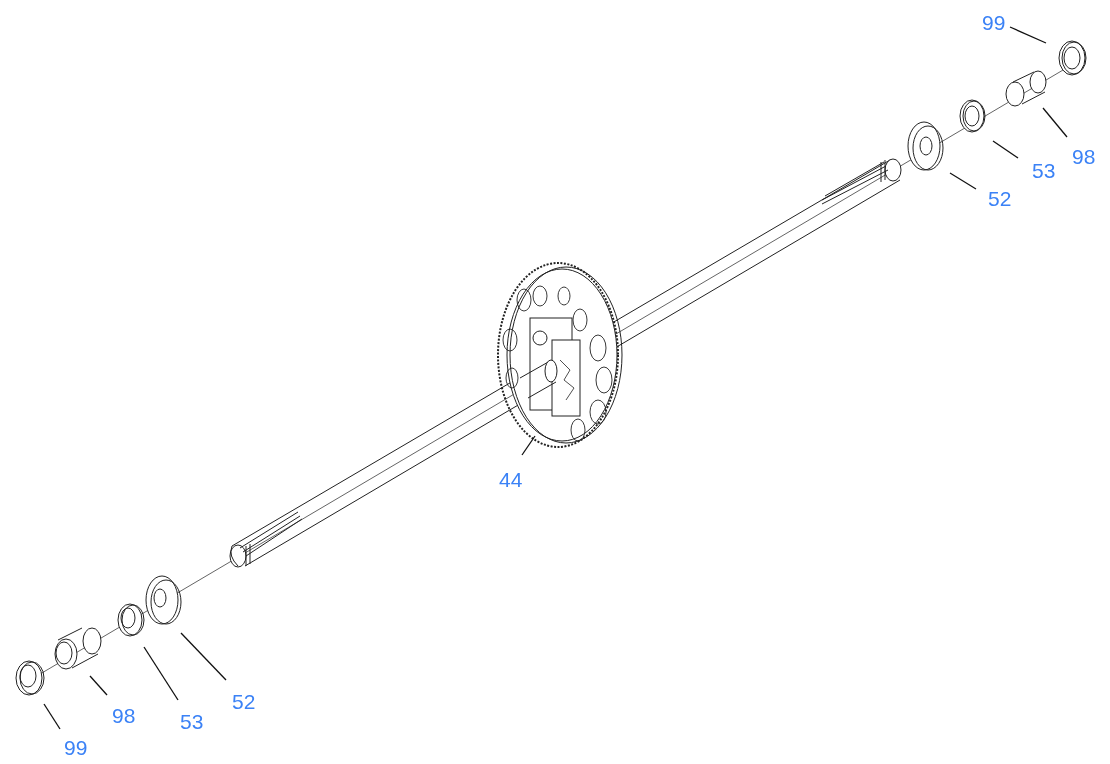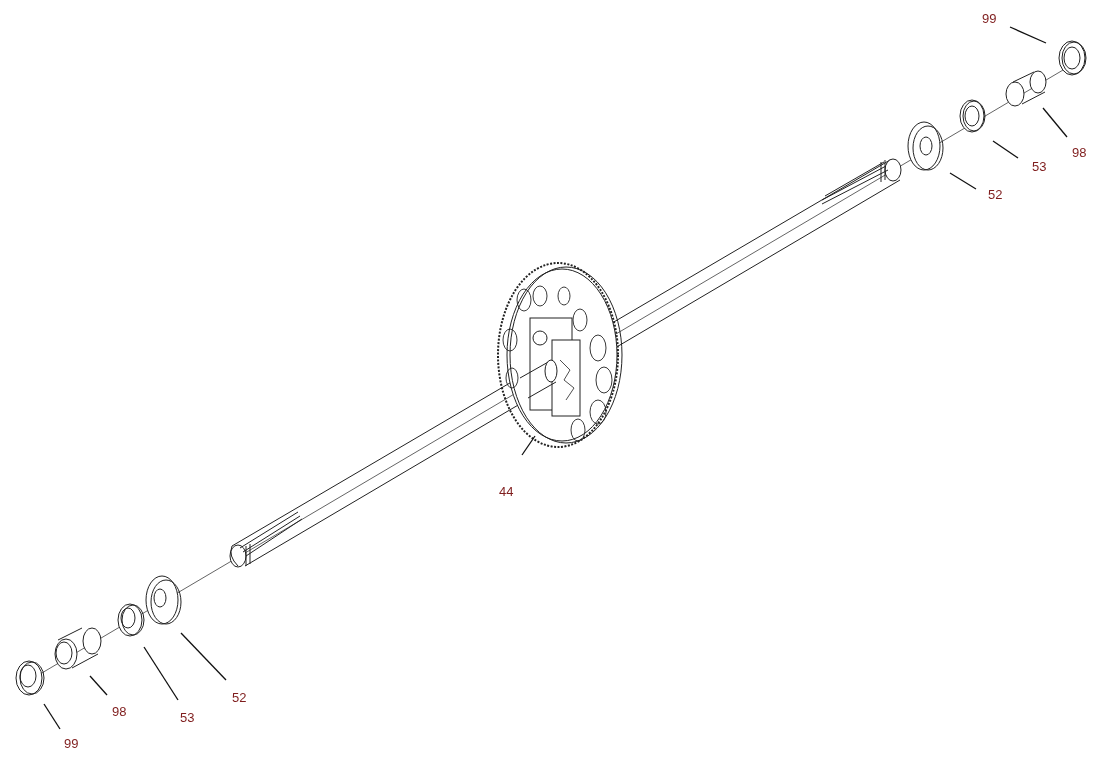--- a/index.html
+++ b/index.html
@@ -1,18 +1,18 @@
 <!DOCTYPE html>
 <html><head>
 <meta charset="utf-8">
 <style>
   html, body { margin: 0; padding: 0; background: #ffffff; }
   body { width: 1110px; height: 764px; position: relative; overflow: hidden; font-family: "Liberation Sans", sans-serif; }
   svg { position: absolute; left: 0; top: 0; }
-  .lbl { position: absolute; font-size: 13px; color: #7f1d1d; line-height: 1; }
+  .lbl { position: absolute; font-size: 21px; color: #3b82f6; line-height: 1; }
 </style>
 </head>
 <body>
 
 <svg width="1110" height="764" viewBox="0 0 1110 764" stroke="#222" fill="none" stroke-width="1">
 
   <line x1="30" y1="680" x2="1080" y2="60" stroke-width="0.7"></line>
 
   <g>
     <line x1="232" y1="546" x2="890" y2="160"></line>
@@ -105,17 +105,17 @@
     <line x1="144" y1="647" x2="178" y2="700"></line>
     <line x1="90" y1="676" x2="107" y2="695"></line>
     <line x1="44" y1="704" x2="60" y2="729"></line>
   </g>
 </svg>
 
 <span class="lbl" style="left:982px;top:12px;">99</span>
 <span class="lbl" style="left:1072px;top:146px;">98</span>
 <span class="lbl" style="left:1032px;top:160px;">53</span>
 <span class="lbl" style="left:988px;top:188px;">52</span>
-<span class="lbl" style="left:499px;top:485px;">44</span>
+<span class="lbl" style="left:499px;top:469px;">44</span>
 <span class="lbl" style="left:232px;top:691px;">52</span>
 <span class="lbl" style="left:180px;top:711px;">53</span>
 <span class="lbl" style="left:112px;top:705px;">98</span>
 <span class="lbl" style="left:64px;top:737px;">99</span>
 
 </body></html>

